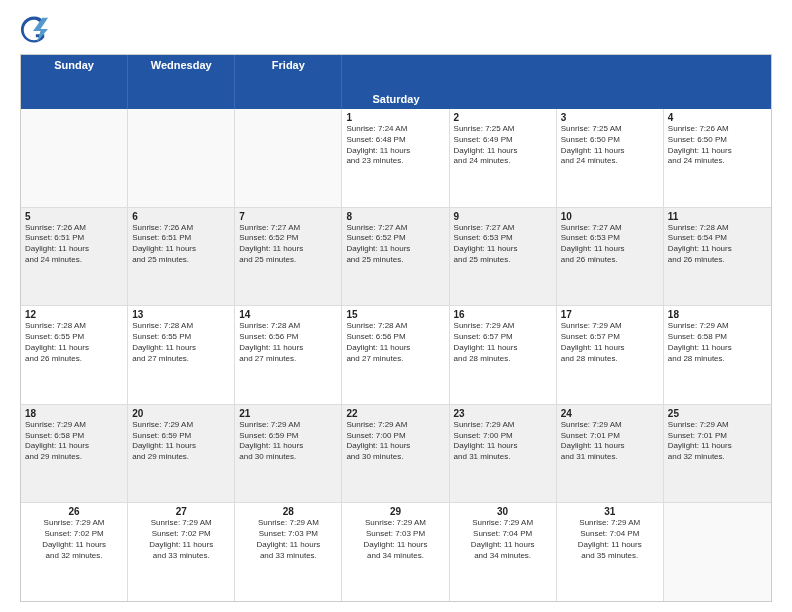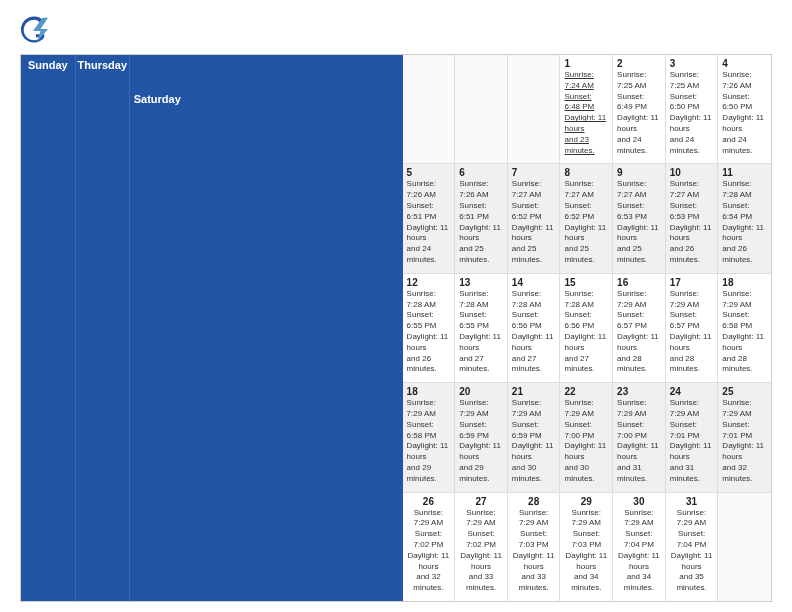--- a/index.html
+++ b/index.html
@@ -51,21 +51,21 @@
       line-height: 1.1;
     }
     .title-block h2 {
       font-size: 14px;
       font-weight: normal;
       color: #444;
     }
     .calendar {
       flex: 1;
       display: flex;
-      flex-direction: row;
+      flex-direction: column;
       border: 1px solid #ccc;
     }
     .cal-header {
       display: grid;
       grid-template-columns: repeat(7, 1fr);
       background: #2255a4;
     }
     .cal-header-cell {
       color: #fff;
       font-size: 11px;
@@ -128,31 +128,32 @@
     </div>
     <div class="title-block">
       <h1></h1>
       <h2></h2>
     </div>
   </div>
 
   <div class="calendar">
     <div class="cal-header">
     <div class="cal-header-cell">Sunday</div>
-        <div class="cal-header-cell">Thursday</div>
+        <div class="cal-header-cell">Wednesday</div>
+        <div class="cal-header-cell">Friday</div>
         <div class="cal-header-cell">Saturday</div>
       </div>
     <div class="cal-body">
     <div class="cal-row">
           <div class="cal-cell empty"></div>
           <div class="cal-cell empty"></div>
           <div class="cal-cell empty"></div>
           <div class="cal-cell">
             <span class="day-num">1</span>
-            <div class="cell-text" style="white-space: pre-line; text-decoration: underline;">Sunrise: 7:24 AM
+            <div class="cell-text" style="white-space: pre-line;">Sunrise: 7:24 AM
 Sunset: 6:48 PM
 Daylight: 11 hours
 and 23 minutes.</div>
           </div>
           <div class="cal-cell">
             <span class="day-num">2</span>
             <div class="cell-text" style="white-space: pre-line;">Sunrise: 7:25 AM
 Sunset: 6:49 PM
 Daylight: 11 hours
 and 24 minutes.</div>

